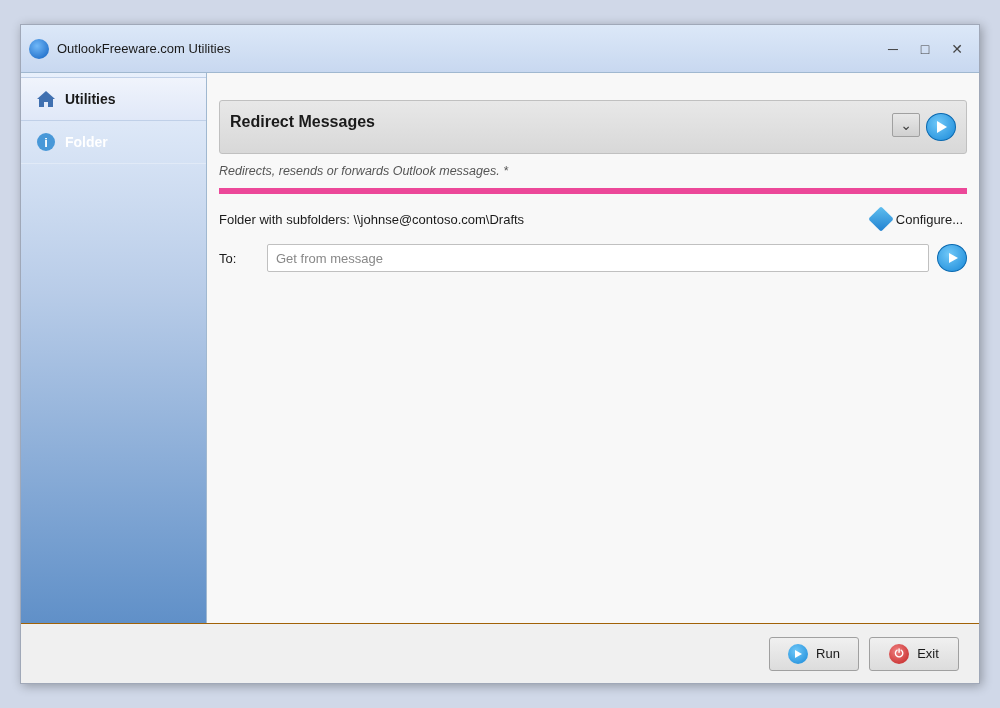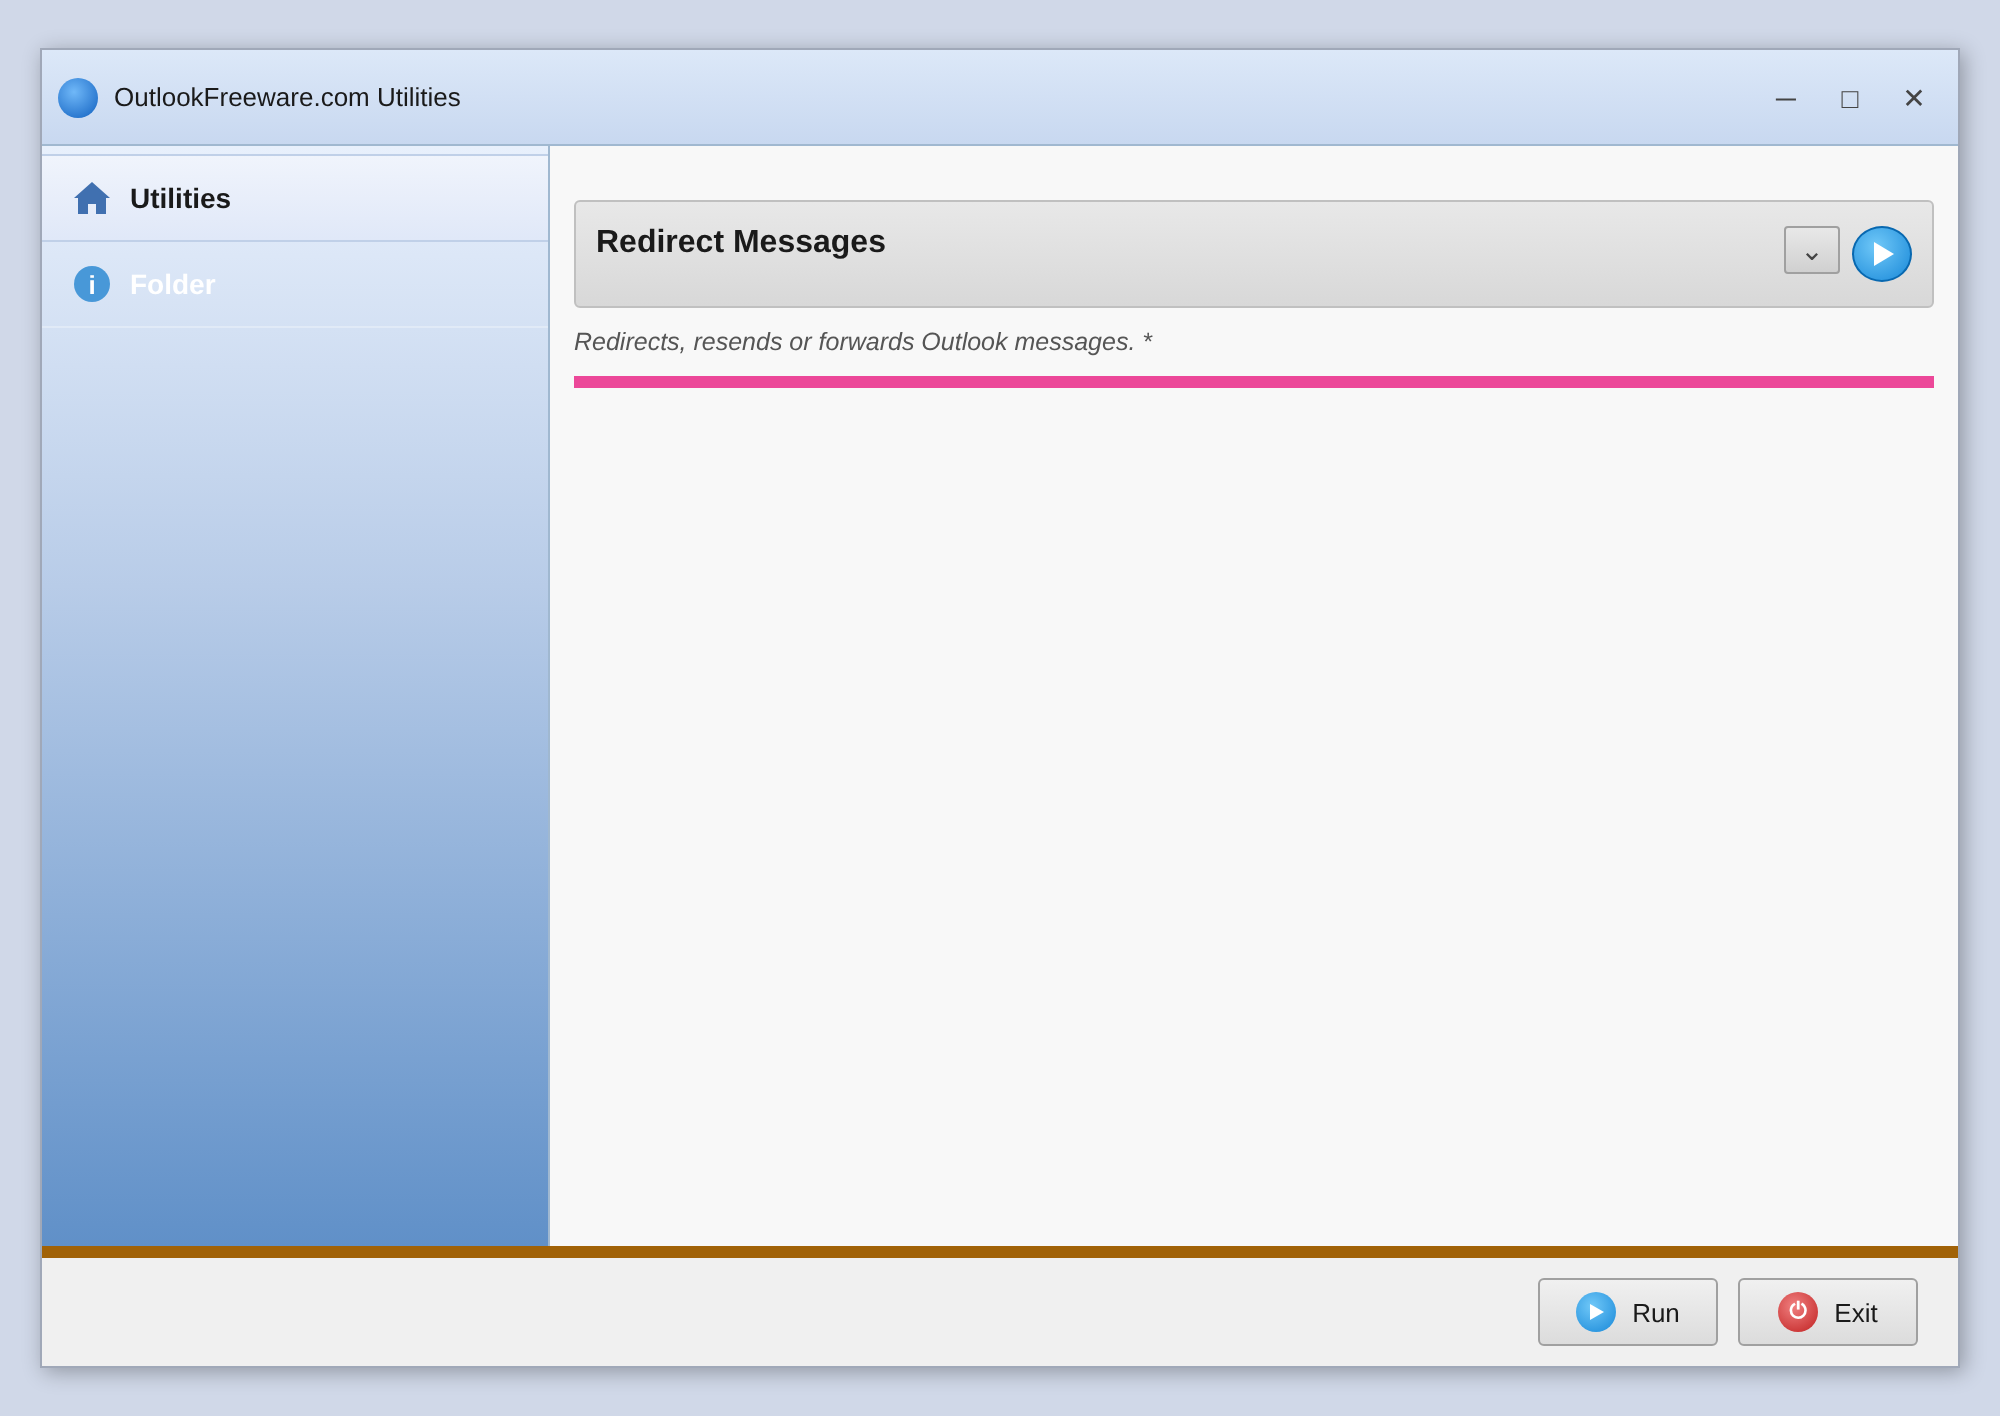--- a/index.html
+++ b/index.html
@@ -74,21 +74,21 @@
 
     
     .main-content {
       display: flex;
       flex: 1;
       overflow: hidden;
     }
 
     
     .sidebar {
-      width: 254px;
+      width: 186px;
       background: linear-gradient(180deg, #e8f0fc 0%, #b8cce8 40%, #6090c8 100%);
       display: flex;
       flex-direction: column;
       border-right: 1px solid #a0b8d0;
       position: relative;
       overflow: hidden;
     }
 
     .sidebar-nav {
       display: flex;
@@ -291,21 +291,21 @@
       border-top: 5px solid transparent;
       border-bottom: 5px solid transparent;
       border-left: 9px solid white;
       margin-left: 2px;
     }
 
     
     .bottom-bar {
       height: 60px;
       background: #f0f0f0;
-      border-top: 6px solid #a16207;
+      border-top: 1px solid #a16207;
       display: flex;
       align-items: center;
       justify-content: flex-end;
       padding: 0 20px;
       gap: 10px;
     }
 
     .btn-run {
       display: flex;
       align-items: center;
@@ -413,20 +413,39 @@
       <div class="utility-header">
         <span class="utility-title">Redirect Messages</span>
         <button class="chevron-btn">⌄</button>
         <div class="run-small-btn">
           <div class="run-small-btn-triangle"></div>
         </div>
       </div>
 
       <div class="description">Redirects, resends or forwards Outlook messages. *</div>
 
+      <div class="form-area">
+
+        <div class="configure-row">
+          <span class="configure-label">Folder with subfolders: \\johnse@contoso.com\Drafts</span>
+          <button class="configure-btn">
+            <div class="diamond-icon"></div>
+            <span>Configure...</span>
+          </button>
+        </div>
+
+        <div class="to-row">
+          <span class="to-label">To:</span>
+          <input class="to-input" type="text" value="Get from message" style="">
+          <div class="to-run-btn">
+            <div class="triangle-right"></div>
+          </div>
+        </div>
+
+      </div>
     </div>
 
   </div>
 
   <div class="bottom-bar">
     <button class="btn-run">
       <div class="run-icon-circle">
         <div class="run-triangle"></div>
       </div>
       <span>Run</span>

